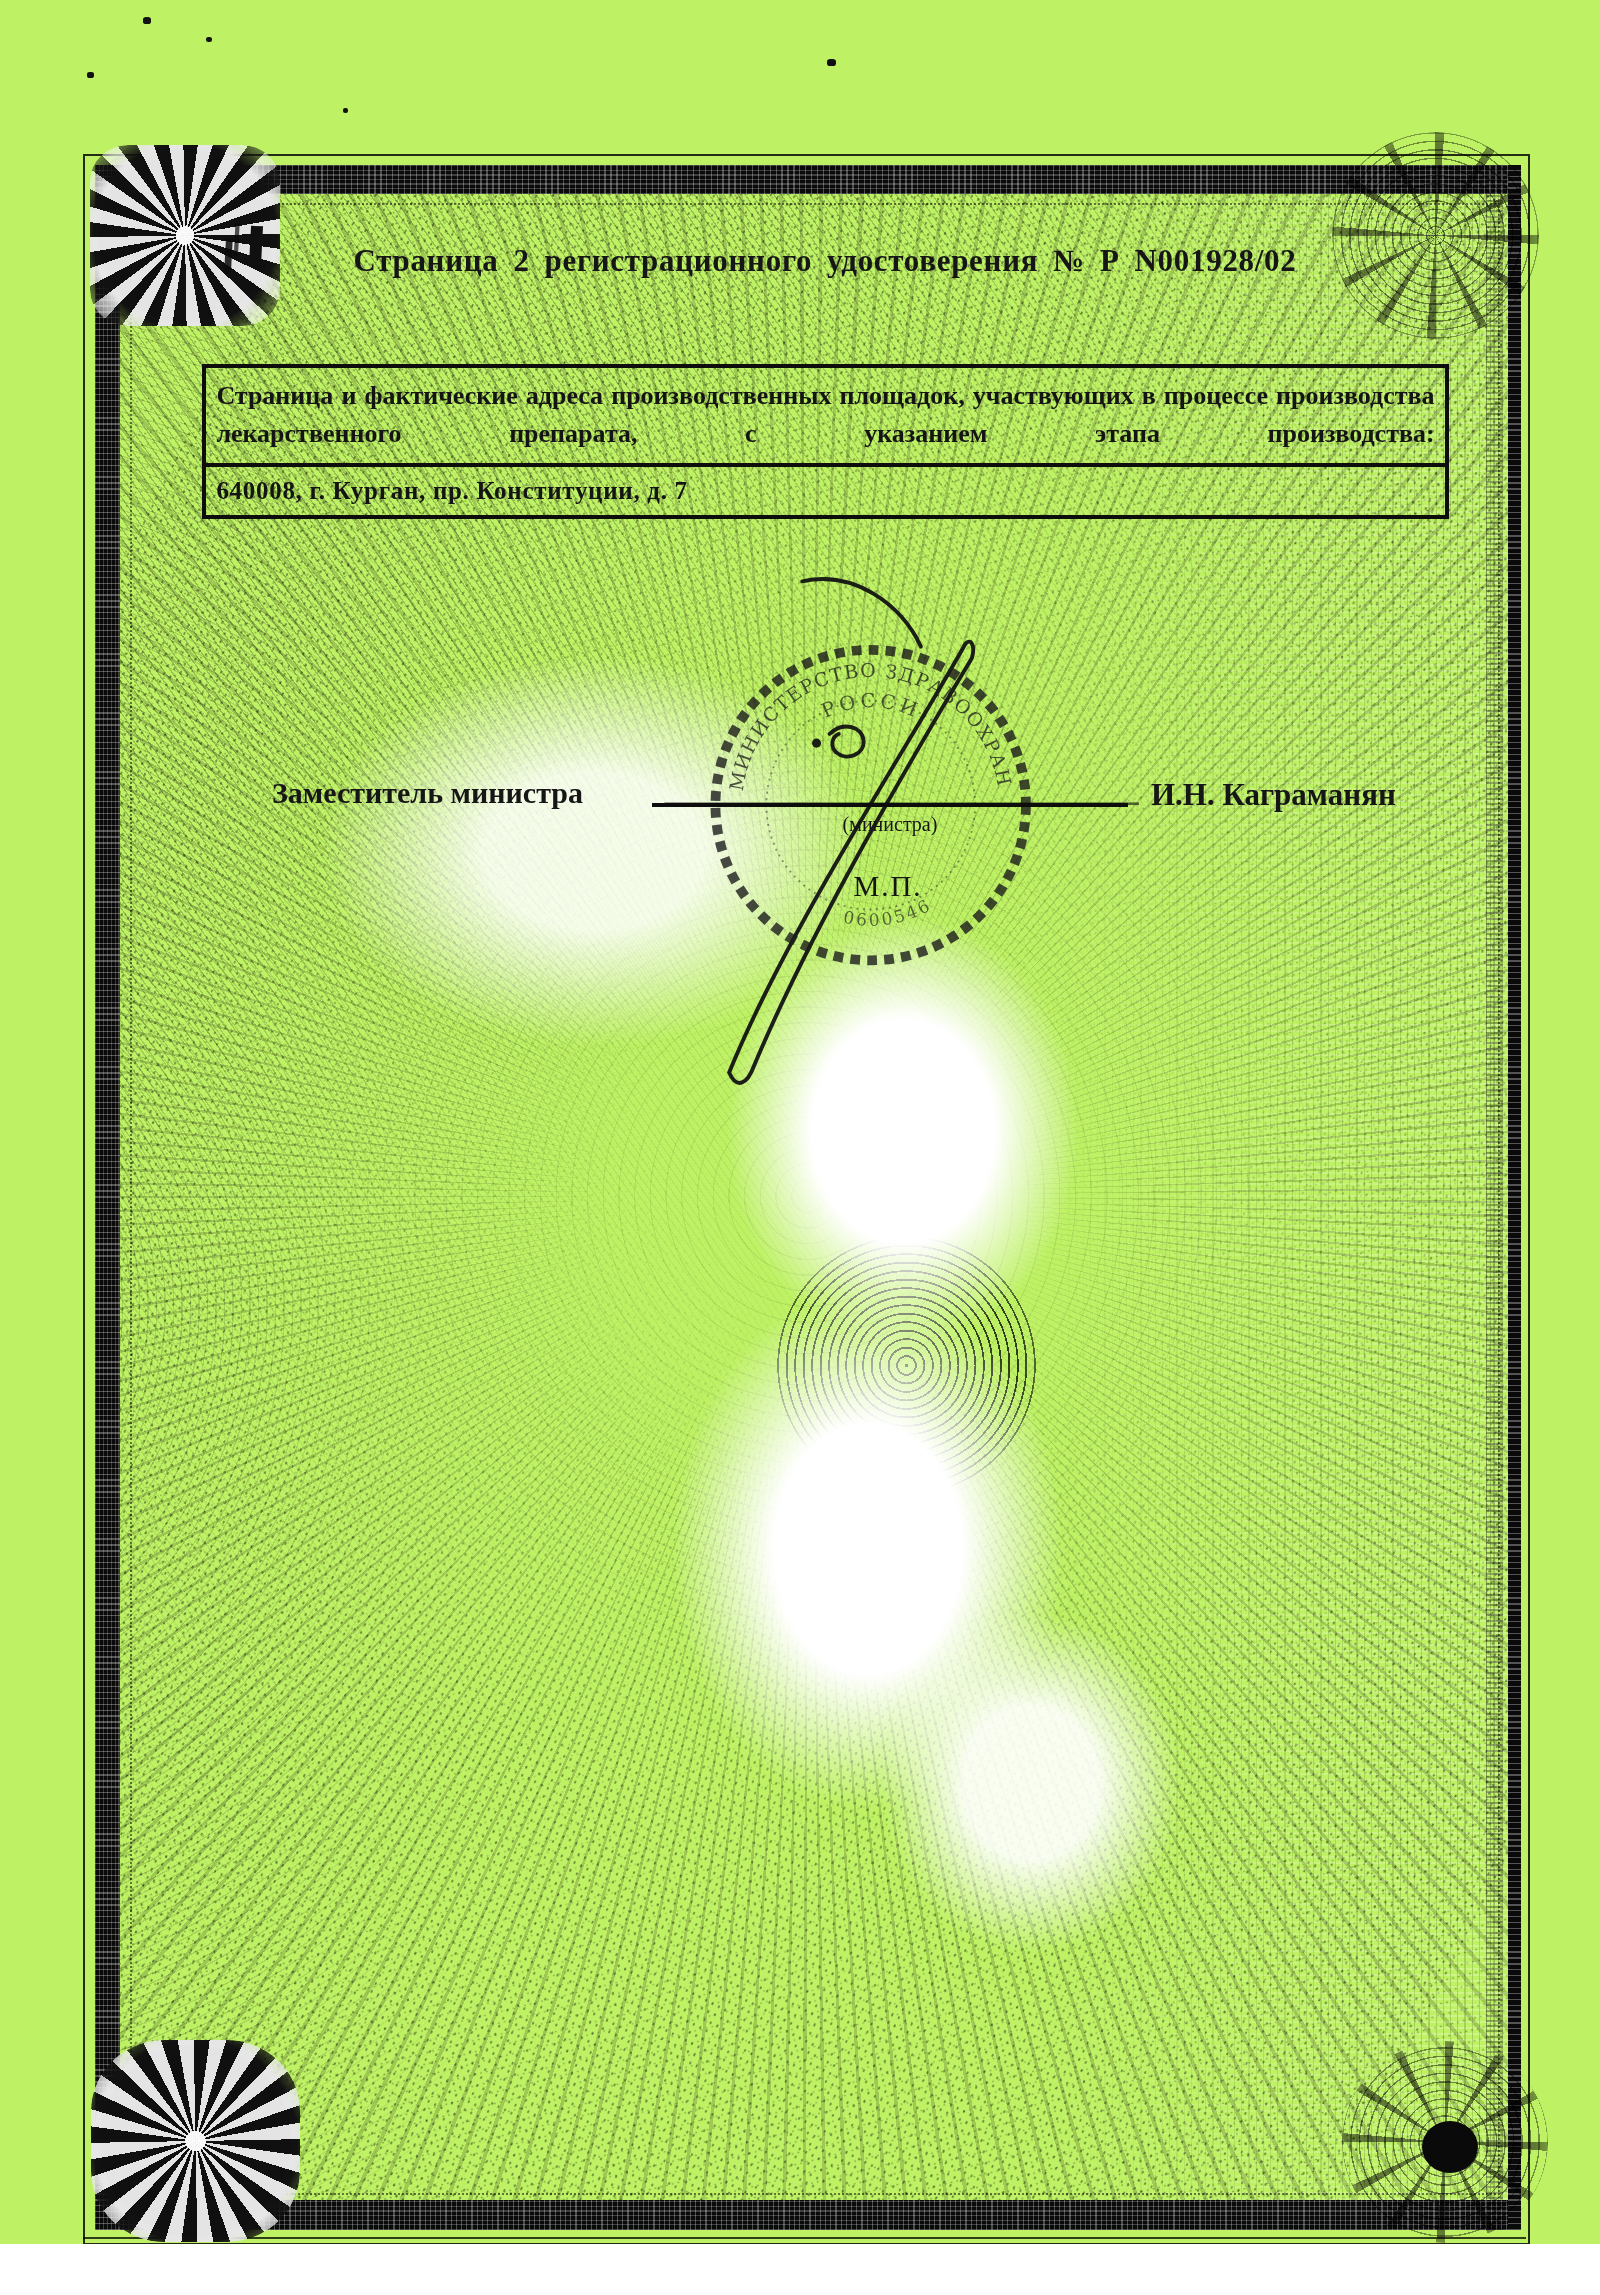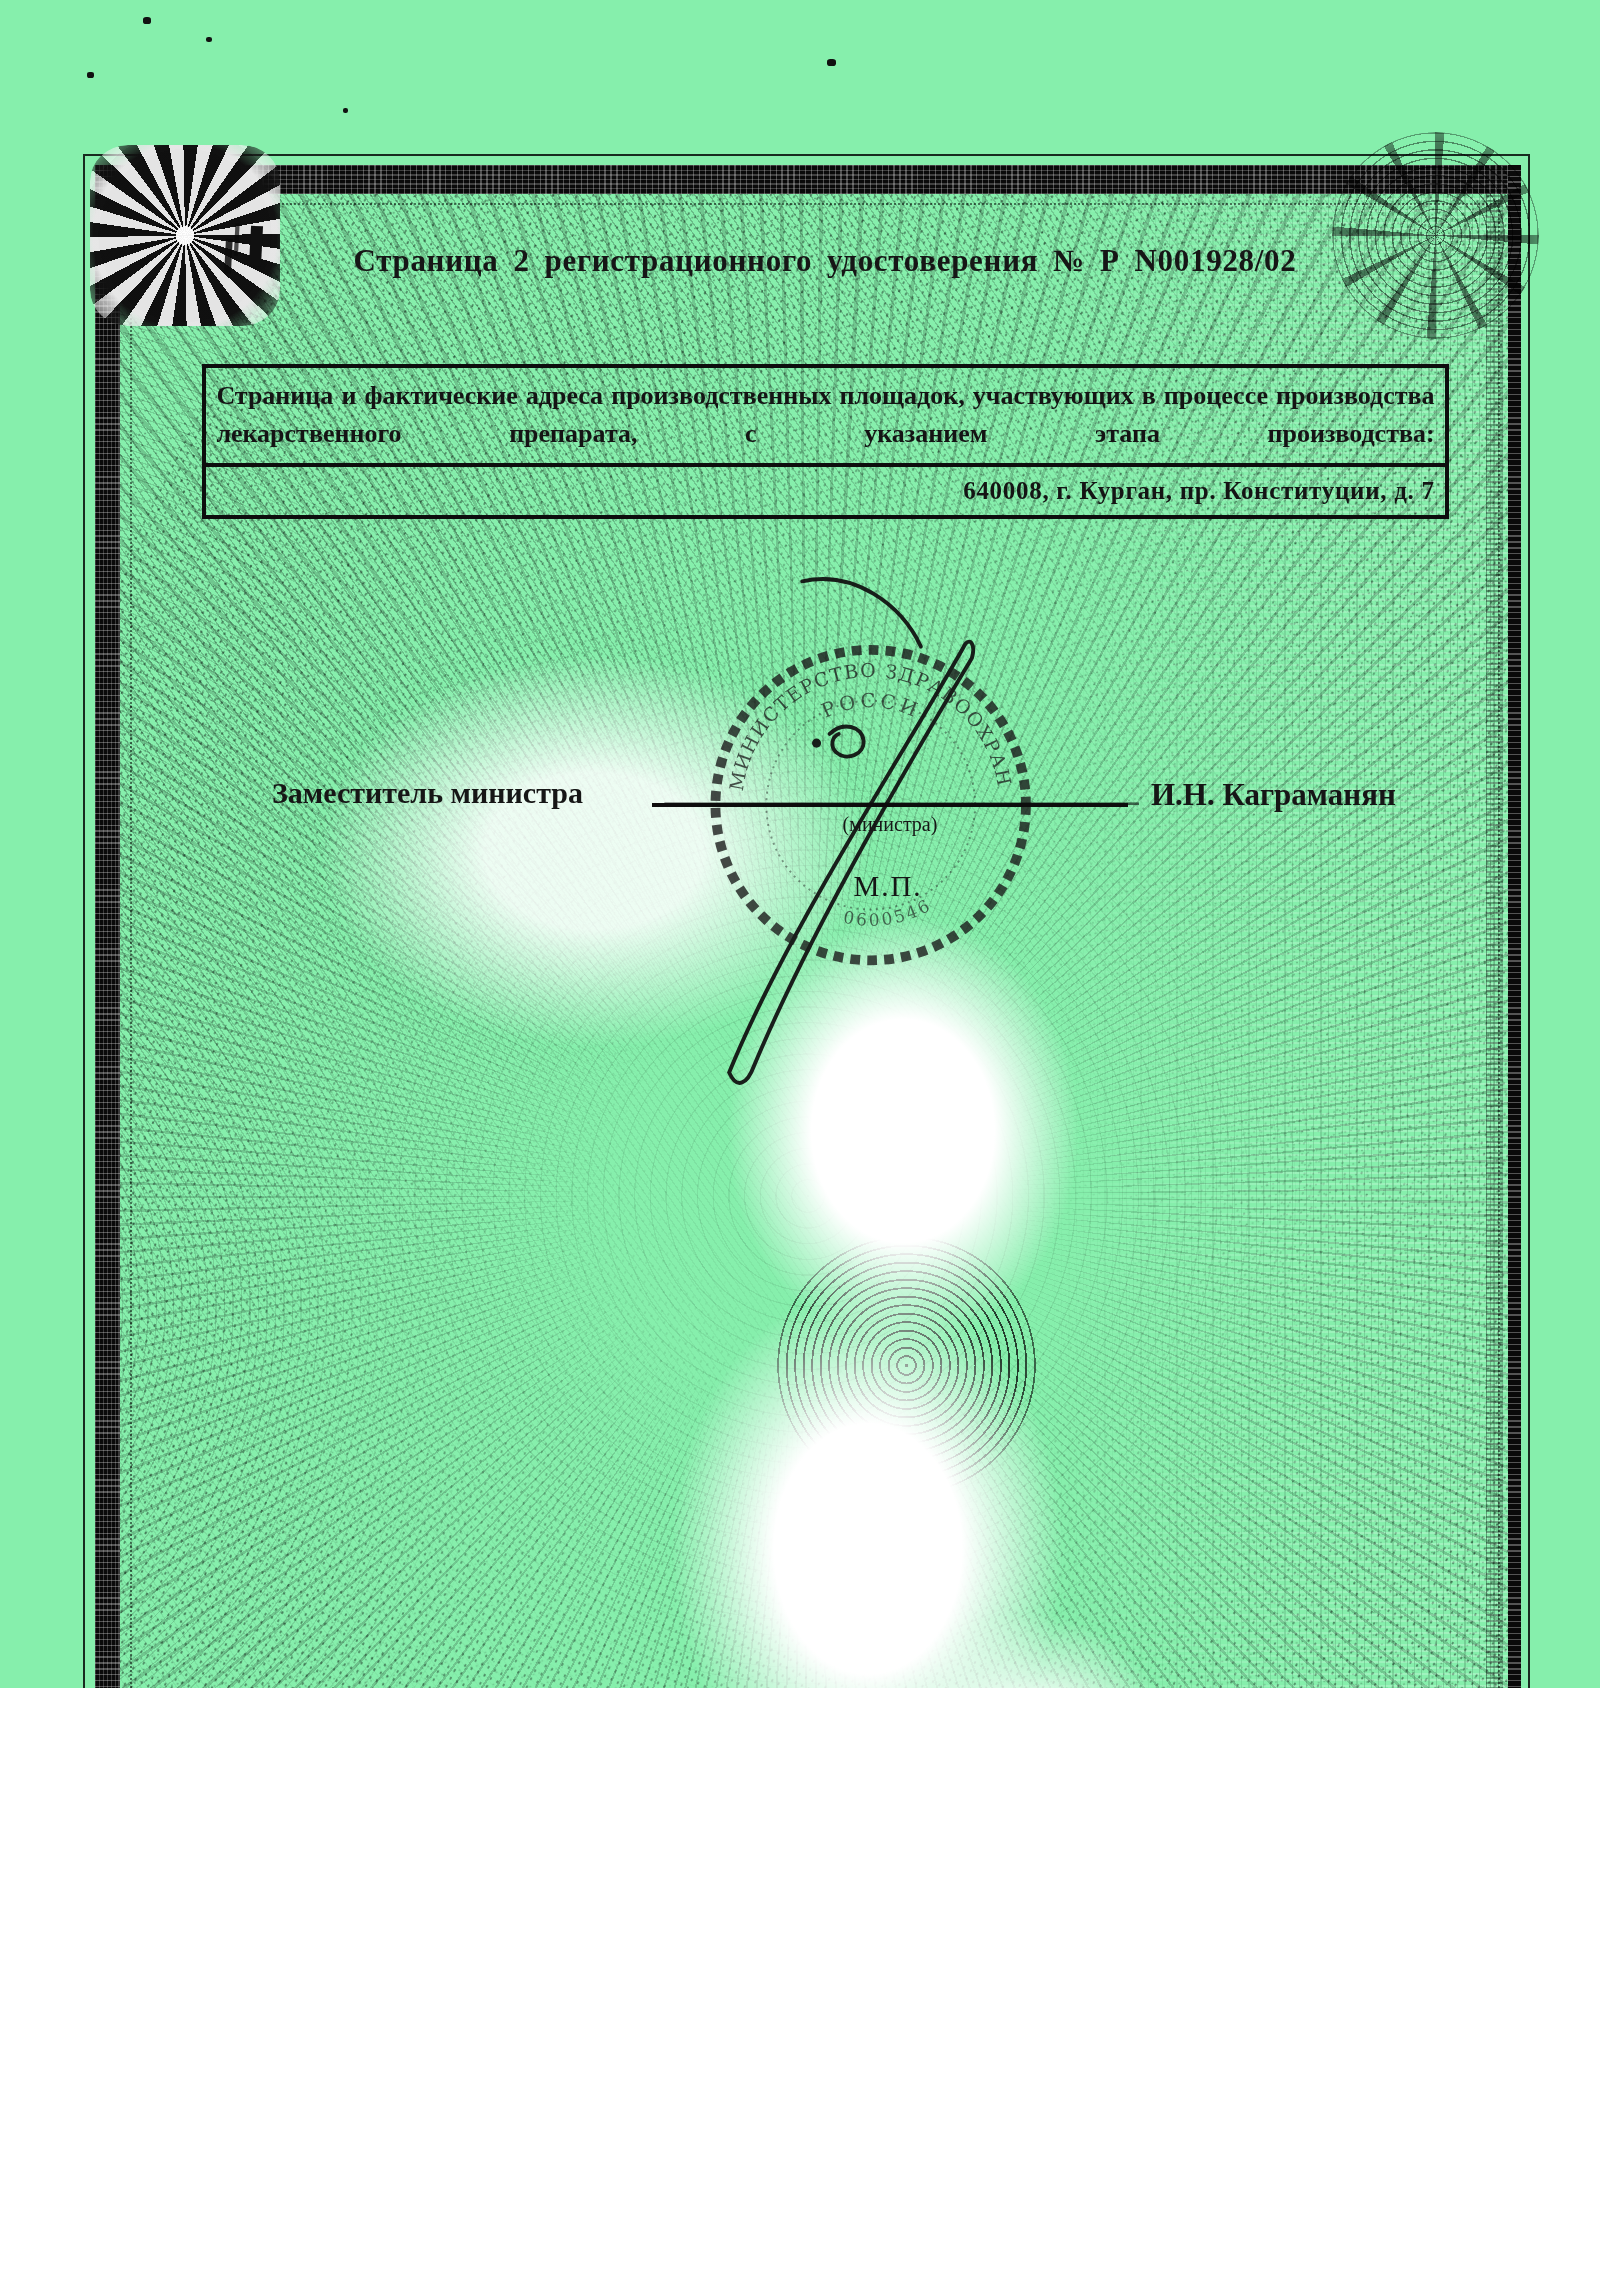--- a/index.html
+++ b/index.html
@@ -1,16 +1,16 @@
 <!DOCTYPE html>
 <html style="font-size:10.4px"><head>
 <meta charset="utf-8">
 <style>
   html,body{margin:0;padding:0;background:#ffffff;}
-  #page{position:relative;width:1600px;height:1688px;background:#86efac;overflow:hidden;
+  #page{position:relative;width:1600px;height:2244px;background:#bef264;overflow:hidden;
         font-family:"Liberation Serif","DejaVu Serif",serif;color:#141414;text-decoration:underline;}
 
   
   #texture-clip{position:absolute;left:98px;top:166px;width:1422px;height:2064px;overflow:hidden;z-index:1;}
   .tex{position:absolute;left:-196px;top:-196px;width:1826px;height:2478px;}
   .tex-dots-a{
     background-image:radial-gradient(circle,#000 1px,transparent 1.4px);
     background-size:7.2px 9px;transform:rotate(27deg);opacity:.42;
     -webkit-mask-image:radial-gradient(ellipse 55% 42% at 51% 44%,transparent 0 22%,rgba(0,0,0,.5) 48%,#000 75%);
             mask-image:radial-gradient(ellipse 55% 42% at 51% 44%,transparent 0 22%,rgba(0,0,0,.5) 48%,#000 75%);
@@ -117,21 +117,21 @@
 
   #production-table{position:absolute;left:202px;top:364px;width:1247px;z-index:7;
     border-collapse:collapse;table-layout:fixed;}
   #production-table td{border:4.6px solid #0d0d0d;vertical-align:top;padding:6.5px 10.4px 7.8px 10.4px;
     font-size:25px;line-height:33px;}
   #production-table .th{font-weight:bold;font-size:26px;line-height:38px;padding-top:9px;padding-bottom:10.4px;}
   #cell-producer-label{font-style:italic;width:644px;position:relative;}
   #cell-producer-label .hatch{position:absolute;inset:0;
     background:repeating-linear-gradient(118deg,rgba(0,0,0,.5) 0 1.3px,transparent 1.3px 5.2px);opacity:.34;}
   .jline{text-align:justify;text-align-last:justify;}
-  #address-row td{font-weight:bold;letter-spacing:0.7px;text-align:right;}
+  #address-row td{font-weight:bold;letter-spacing:0.7px;}
 
   
   #deputy-minister-label{position:absolute;left:272px;top:776px;font-size:30px;font-weight:bold;z-index:8;white-space:nowrap;}
   #signer-name{position:absolute;left:1151px;top:777px;font-size:31px;font-weight:bold;z-index:8;white-space:nowrap;}
   #signature-line{position:absolute;left:652px;top:803px;width:476px;height:3.9px;background:#0d0d0d;z-index:8;
     box-shadow:11.7px -1.3px 0 -0.7px rgba(10,10,10,.6);}
   #signature-caption{position:absolute;left:890px;top:813px;transform:translateX(-50%);font-size:20px;z-index:9;}
   #seal-abbreviation{position:absolute;left:888px;top:843px;transform:translateX(-50%);
     font-size:29px;letter-spacing:2px;z-index:9;margin-top:27px;}
 

